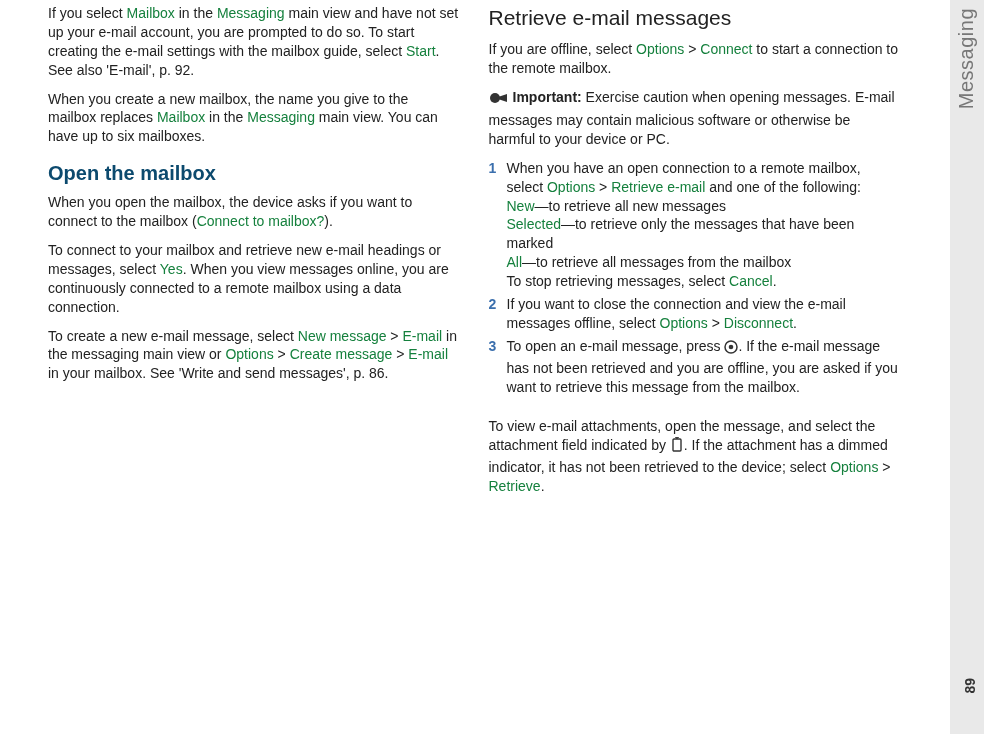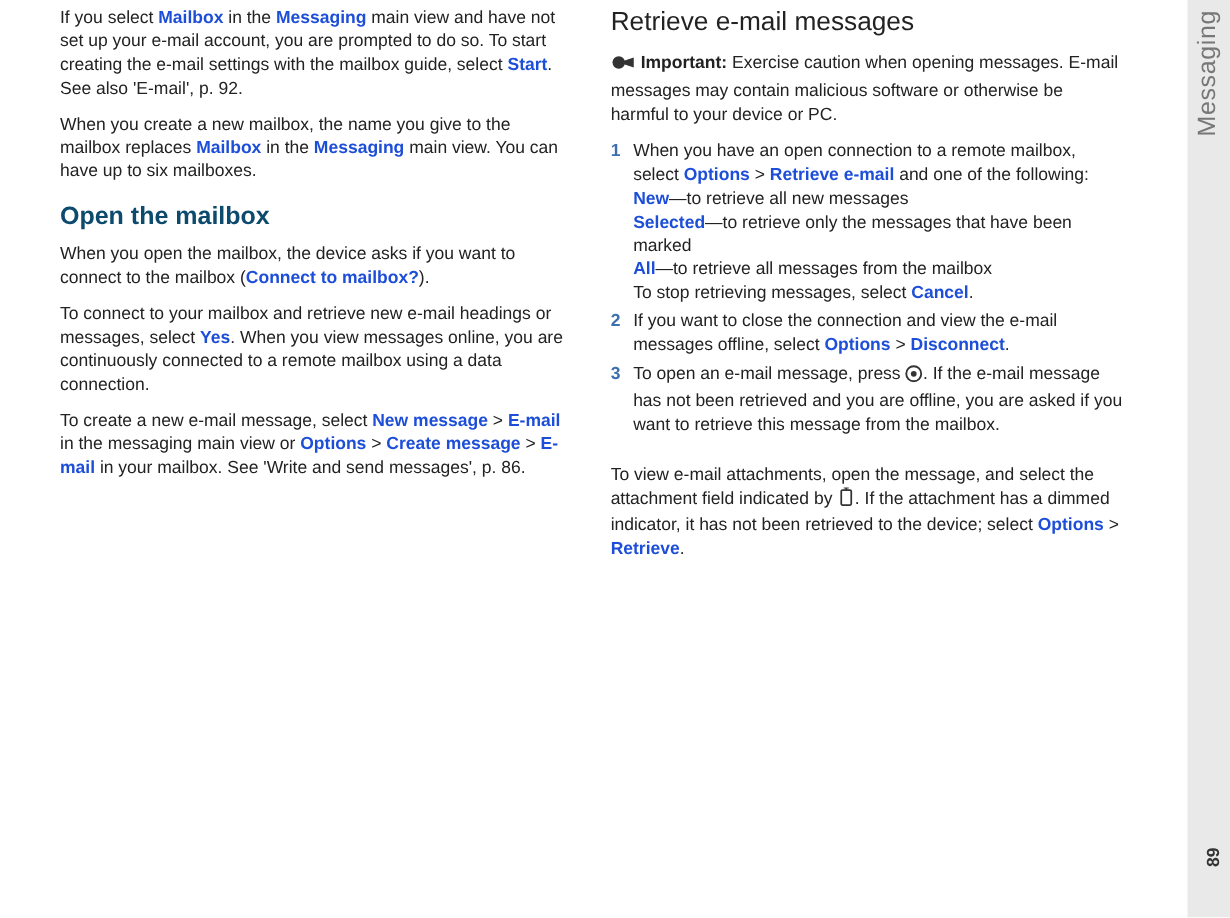--- a/index.html
+++ b/index.html
@@ -23,21 +23,21 @@
     display: flex;
     gap: 30px;
     padding: 4px 85px 10px 48px;
     box-sizing: border-box;
   }
   .col {
     flex: 1;
     line-height: 1.35;
   }
   .col p { margin: 0 0 10px 0; }
-  .bold-opt { font-weight: bold; color: #1d4ed8; }
+  .bold-opt { font-weight: normal; color: #15803d; }
   h2.section {
     font-size: 20px;
     font-weight: bold;
     margin: 14px 0 6px 0;
     color: #0c4a6e;
   }
   h2.section-big {
     font-size: 21px;
     font-weight: normal;
     margin: 0 0 8px 0;
@@ -141,20 +141,23 @@
         <span>To connect to your mailbox and retrieve new e-mail headings or messages, select </span><span class="bold-opt">Yes</span><span>. When you view messages online, you are continuously connected to a remote mailbox using a data connection.</span>
       </p>
       <p>
         <span>To create a new e-mail message, select </span><span class="bold-opt">New message</span><span> &gt; </span><span class="bold-opt">E-mail</span><span> in the messaging main view or </span><span class="bold-opt">Options</span><span> &gt; </span><span class="bold-opt">Create message</span><span> &gt; </span><span class="bold-opt">E-mail</span><span> in your mailbox. See 'Write and send messages', p. 86.</span>
       </p>
     </div>
 
     <div class="col">
       <h2 class="section-big">Retrieve e-mail messages</h2>
 
+      <p>
+        <span>If you are offline, select </span><span class="bold-opt">Options</span><span> &gt; </span><span class="bold-opt">Connect</span><span> to start a connection to the remote mailbox.</span>
+      </p>
 
       <p>
         <span class="important-icon">
           <svg width="20" height="16" viewBox="0 0 20 16">
             <ellipse cx="6" cy="8" rx="5" ry="5" fill="#333"></ellipse>
             <path d="M6 8 L18 4 L18 12 Z" fill="#333"></path>
           </svg>
         </span><b>Important:</b><span> Exercise caution when opening messages. E-mail messages may contain malicious software or otherwise be harmful to your device or PC.</span>
       </p>
 

